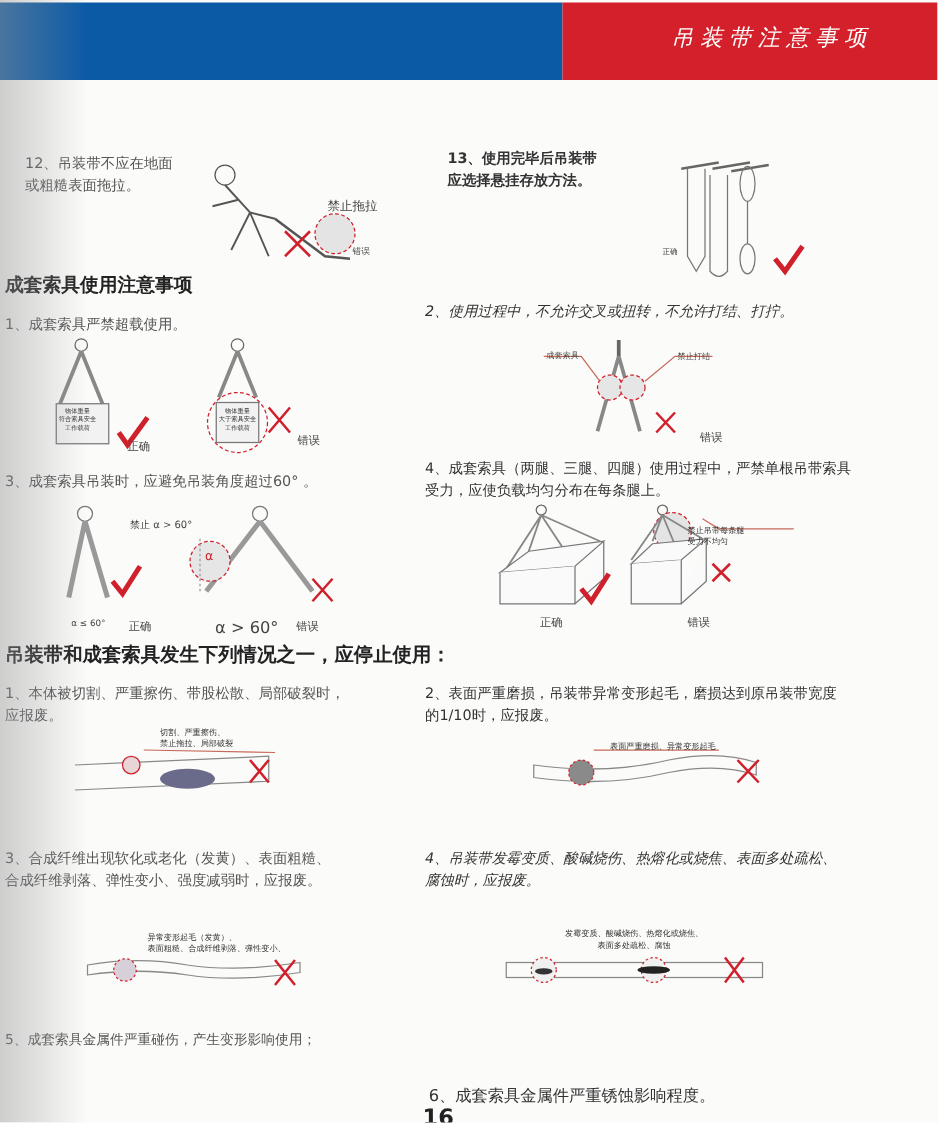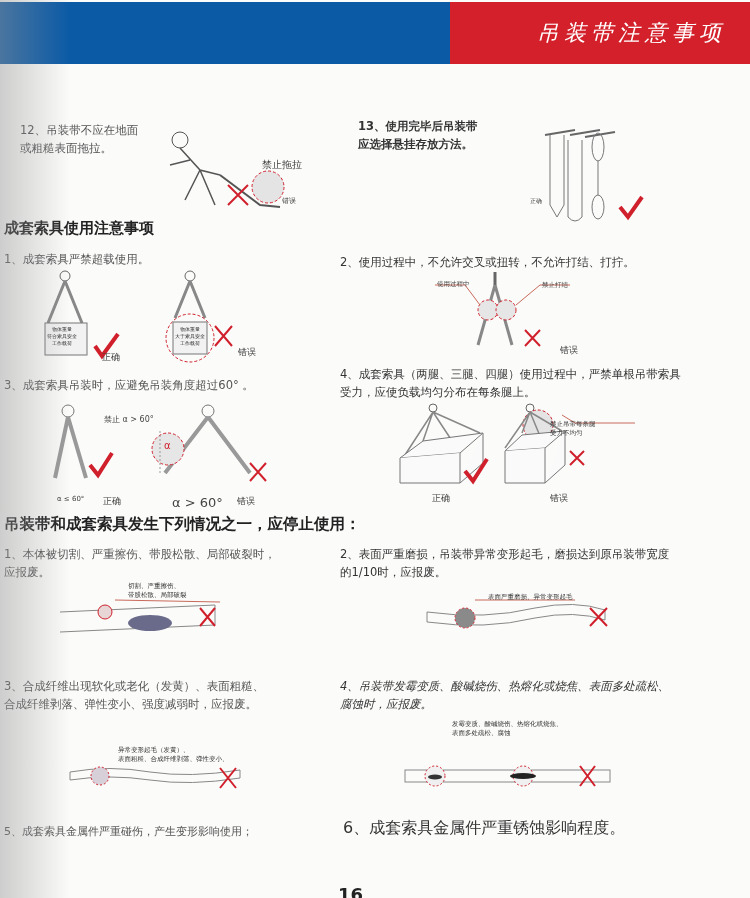--- a/index.html
+++ b/index.html
@@ -6,21 +6,21 @@
   body {
     width:750px; height:898px; position:relative; overflow:hidden;
     background:#fbfbfa;
     font-family: "DejaVu Sans", "Liberation Sans", sans-serif;
     color:#2a2a2a;
   }
   .shade { position:absolute; left:0; top:0; width:70px; height:898px;
     background:linear-gradient(90deg, rgba(150,150,150,0.45), rgba(255,255,255,0)); pointer-events:none; }
   .hdr-blue { position:absolute; left:0; top:2px; width:450px; height:62px; background:#0b5aa6; }
   .hdr-red { position:absolute; left:450px; top:2px; width:300px; height:62px; background:#d3202a; }
-  .hdr-title { position:absolute; left:537px; top:18px; color:#fff; font-size:22px; letter-spacing:5px;
+  .hdr-title { position:absolute; left:537px; top:18px; color:#fff; font-size:18px; letter-spacing:5px;
     font-family:"DejaVu Serif", serif; font-style:italic; }
   .txt { position:absolute; font-size:11.5px; line-height:18px; color:#333; white-space:pre-line; }
   .faded { color:#555; }
   .section { position:absolute; font-weight:bold; color:#222; }
   .lbl { position:absolute; font-size:9px; color:#444; }
   .tiny { position:absolute; font-size:6.5px; color:#333; line-height:9px; white-space:pre-line; }
   .pagenum { position:absolute; left:338px; top:884px; font-size:18px; font-weight:bold; color:#222; }
   svg { position:absolute; overflow:visible; }
 </style>
 </head>
@@ -73,31 +73,31 @@
   <path d="M30 13 L15 50 M30 13 L45 50" stroke="#888" stroke-width="3"></path>
   <circle cx="30" cy="70" r="24" fill="none" stroke="#d0202c" stroke-dasharray="3,2"></circle>
   <rect x="13" y="54" width="34" height="32" fill="#f2f2f2" stroke="#777"></rect>
   <path d="M55 58 L72 78 M72 58 L55 78" stroke="#d0202c" stroke-width="2"></path>
 </svg>
 <div class="tiny" style="left:175px;top:326px;font-size:5px;line-height:7px;text-align:center">物体重量
 大于索具安全
 工作载荷</div>
 <div class="lbl" style="left:238px;top:346px">错误</div>
 
-<div class="txt" style="left:340px;top:253px;">2、使用过程中，不允许交叉或扭转，不允许打结、打拧。</div>
+<div class="txt" style="left:340px;top:240px;font-style:italic;">2、使用过程中，不允许交叉或扭转，不允许打结、打拧。</div>
 <svg style="left:430px;top:270px" width="150" height="85">
   <path d="M65 2 L65 15" stroke="#666" stroke-width="3"></path>
   <path d="M65 15 L48 75 M65 15 L82 75" stroke="#888" stroke-width="3"></path>
   <circle cx="58" cy="40" r="10" fill="#e6e6e6" stroke="#d0202c" stroke-dasharray="3,2"></circle>
   <circle cx="76" cy="40" r="10" fill="#e6e6e6" stroke="#d0202c" stroke-dasharray="3,2"></circle>
   <path d="M5 15 L35 15 L50 35" fill="none" stroke="#c86a5a"></path>
   <path d="M140 15 L110 15 L86 35" fill="none" stroke="#c86a5a"></path>
   <path d="M95 60 L110 76 M110 60 L95 76" stroke="#d0202c" stroke-width="2"></path>
 </svg>
-<div class="lbl" style="left:437px;top:280px;font-size:6.5px">使用过程中</div>
+<div class="lbl" style="left:437px;top:280px;font-size:6.5px">成套索具</div>
 <div class="lbl" style="left:542px;top:281px;font-size:6.5px">禁止打结</div>
 <div class="lbl" style="left:560px;top:344px">错误</div>
 
 <div class="txt faded" style="left:4px;top:376px;">3、成套索具吊装时，应避免吊装角度超过60° 。</div>
 <svg style="left:40px;top:403px" width="80" height="85">
   <circle cx="28" cy="8" r="6" fill="none" stroke="#777"></circle>
   <path d="M28 14 L15 75 M28 14 L46 75" stroke="#999" stroke-width="4"></path>
   <path d="M50 62 L58 72 L72 50" fill="none" stroke="#d0202c" stroke-width="4"></path>
 </svg>
 <div class="lbl" style="left:57px;top:495px;font-size:7px">α ≤ 60°</div>
@@ -142,21 +142,21 @@
 <div class="txt faded" style="left:4px;top:545px;">1、本体被切割、严重擦伤、带股松散、局部破裂时，
 应报废。</div>
 <svg style="left:60px;top:590px" width="170" height="50">
   <path d="M0 22 L155 15 L155 35 L0 42" fill="none" stroke="#888"></path>
   <circle cx="45" cy="22" r="7" fill="#e8d6d6" stroke="#d0202c"></circle>
   <ellipse cx="90" cy="33" rx="22" ry="8" fill="#6a6a8a"></ellipse>
   <path d="M140 18 L155 36 M155 18 L140 36" stroke="#d0202c" stroke-width="2"></path>
   <path d="M55 10 L160 12" stroke="#c86a5a"></path>
 </svg>
 <div class="tiny" style="left:128px;top:582px;">切割、严重擦伤、
-带股松散、局部破裂</div>
+禁止拖拉、局部破裂</div>
 
 <div class="txt" style="left:340px;top:545px;">2、表面严重磨损，吊装带异常变形起毛，磨损达到原吊装带宽度
 的1/10时，应报废。</div>
 <svg style="left:425px;top:590px" width="190" height="50">
   <path d="M2 22 Q60 30 110 18 Q150 10 180 20 L180 30 Q150 20 110 28 Q60 40 2 32 Z" fill="none" stroke="#888"></path>
   <circle cx="40" cy="28" r="10" fill="#8a8a8a" stroke="#d0202c" stroke-dasharray="2,2"></circle>
   <path d="M165 18 L182 36 M182 18 L165 36" stroke="#d0202c" stroke-width="2"></path>
   <path d="M50 10 L150 10" stroke="#c86a5a"></path>
 </svg>
 <div class="tiny" style="left:488px;top:593px;">表面严重磨损、异常变形起毛</div>
@@ -174,21 +174,21 @@
 <div class="txt" style="left:340px;top:677px;font-style:italic;">4、吊装带发霉变质、酸碱烧伤、热熔化或烧焦、表面多处疏松、
 腐蚀时，应报废。</div>
 <svg style="left:405px;top:760px" width="215" height="40">
   <rect x="0" y="10" width="205" height="12" fill="none" stroke="#888"></rect>
   <circle cx="30" cy="16" r="10" fill="#f0f0f0" stroke="#d0202c" stroke-dasharray="2,2"></circle>
   <ellipse cx="30" cy="17" rx="7" ry="2.5" fill="#333"></ellipse>
   <circle cx="118" cy="16" r="10" fill="#f0f0f0" stroke="#d0202c" stroke-dasharray="2,2"></circle>
   <ellipse cx="118" cy="16" rx="13" ry="3" fill="#222"></ellipse>
   <path d="M175 6 L190 26 M190 6 L175 26" stroke="#d0202c" stroke-width="2"></path>
 </svg>
-<div class="tiny" style="left:452px;top:720px;">发霉变质、酸碱烧伤、热熔化或烧焦、
+<div class="tiny" style="left:452px;top:743px;text-align:center;">发霉变质、酸碱烧伤、热熔化或烧焦、
 表面多处疏松、腐蚀</div>
 
 <div class="txt faded" style="left:4px;top:823px;font-size:11px">5、成套索具金属件严重碰伤，产生变形影响使用；</div>
-<div class="txt" style="left:343px;top:819px;font-size:16px">6、成套索具金属件严重锈蚀影响程度。</div>
+<div class="txt" style="left:343px;top:869px;font-size:13px">6、成套索具金属件严重锈蚀影响程度。</div>
 
 <div class="pagenum">16</div>
 
 <div class="shade"></div>
 
 </body></html>

